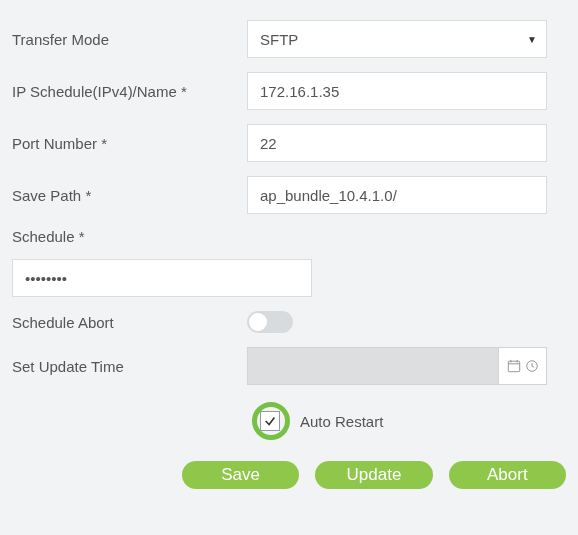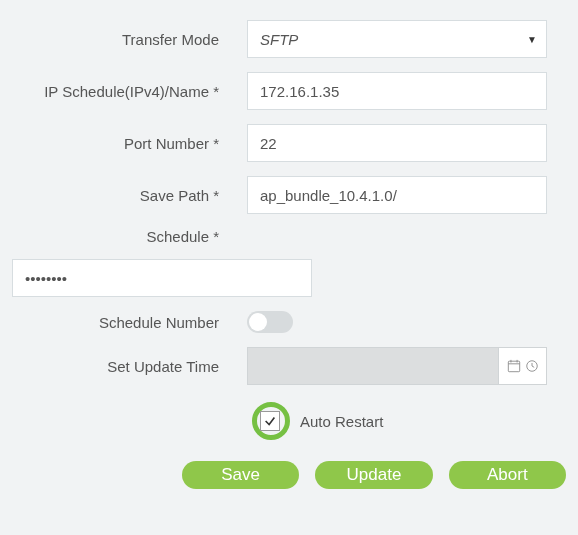--- a/index.html
+++ b/index.html
@@ -12,21 +12,20 @@
     height: 535px;
     padding: 20px 12px 0 12px;
   }
   .form-row {
     display: flex;
     align-items: center;
     margin-bottom: 14px;
   }
   .label-cell {
     width: 235px;
-    text-align: right;
     padding-right: 28px;
     color: #555;
   }
   .input-cell {
     flex: 1;
   }
   select, input[type="text"], input[type="password"] {
     width: 300px;
     height: 38px;
     border: 1px solid #d7dde0;
@@ -34,21 +33,20 @@
     padding: 0 12px;
     font-size: 15px;
     color: #555;
     outline: none;
   }
   select {
     appearance: none;
     -webkit-appearance: none;
     background-image: none;
     position: relative;
-    font-style: italic;
   }
   .select-wrap {
     position: relative;
     width: 300px;
   }
   .select-caret {
     position: absolute;
     right: 10px;
     top: 50%;
     transform: translateY(-50%);
@@ -194,21 +192,21 @@
   <div class="label-cell">Schedule *</div>
 </div>
 
 <div class="form-row">
   <div class="input-cell">
     <input type="password" value="abcdefgh" style="">
   </div>
 </div>
 
 <div class="form-row">
-  <div class="label-cell">Schedule Number</div>
+  <div class="label-cell">Schedule Abort</div>
   <div class="input-cell">
     <div class="toggle">
       <div class="toggle-knob"></div>
     </div>
   </div>
 </div>
 
 <div class="form-row">
   <div class="label-cell">Set Update Time</div>
   <div class="input-cell">

